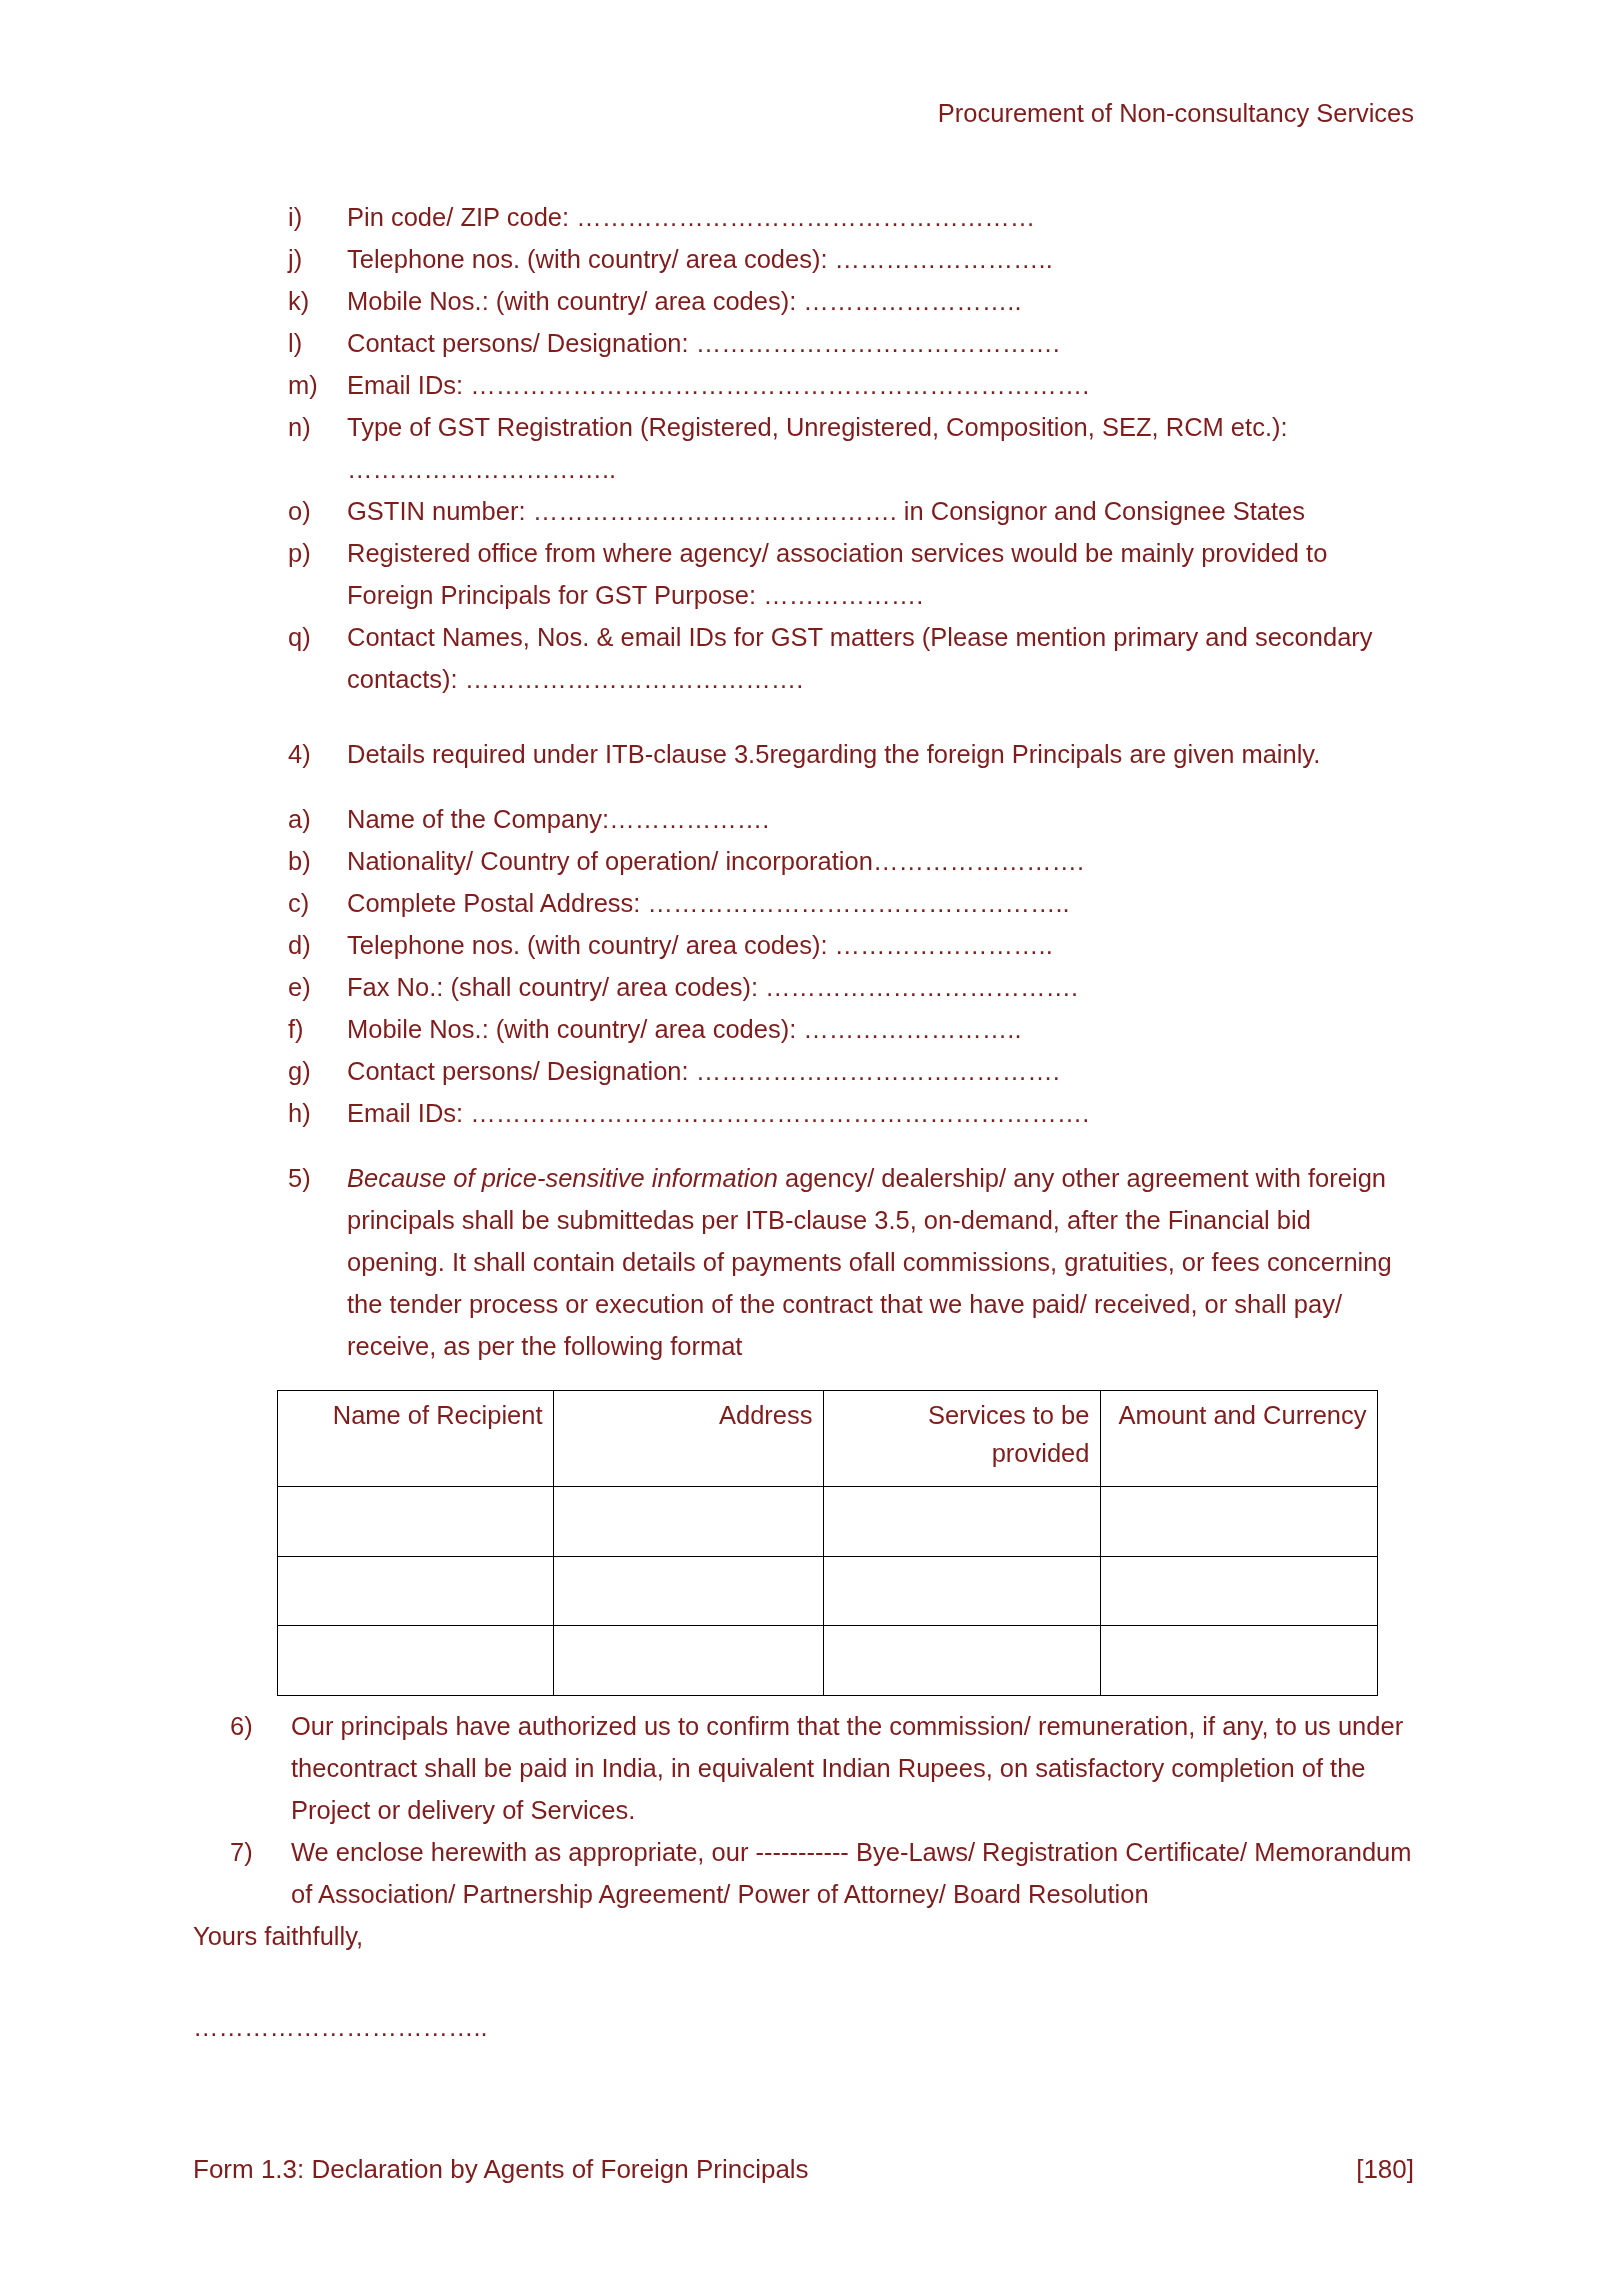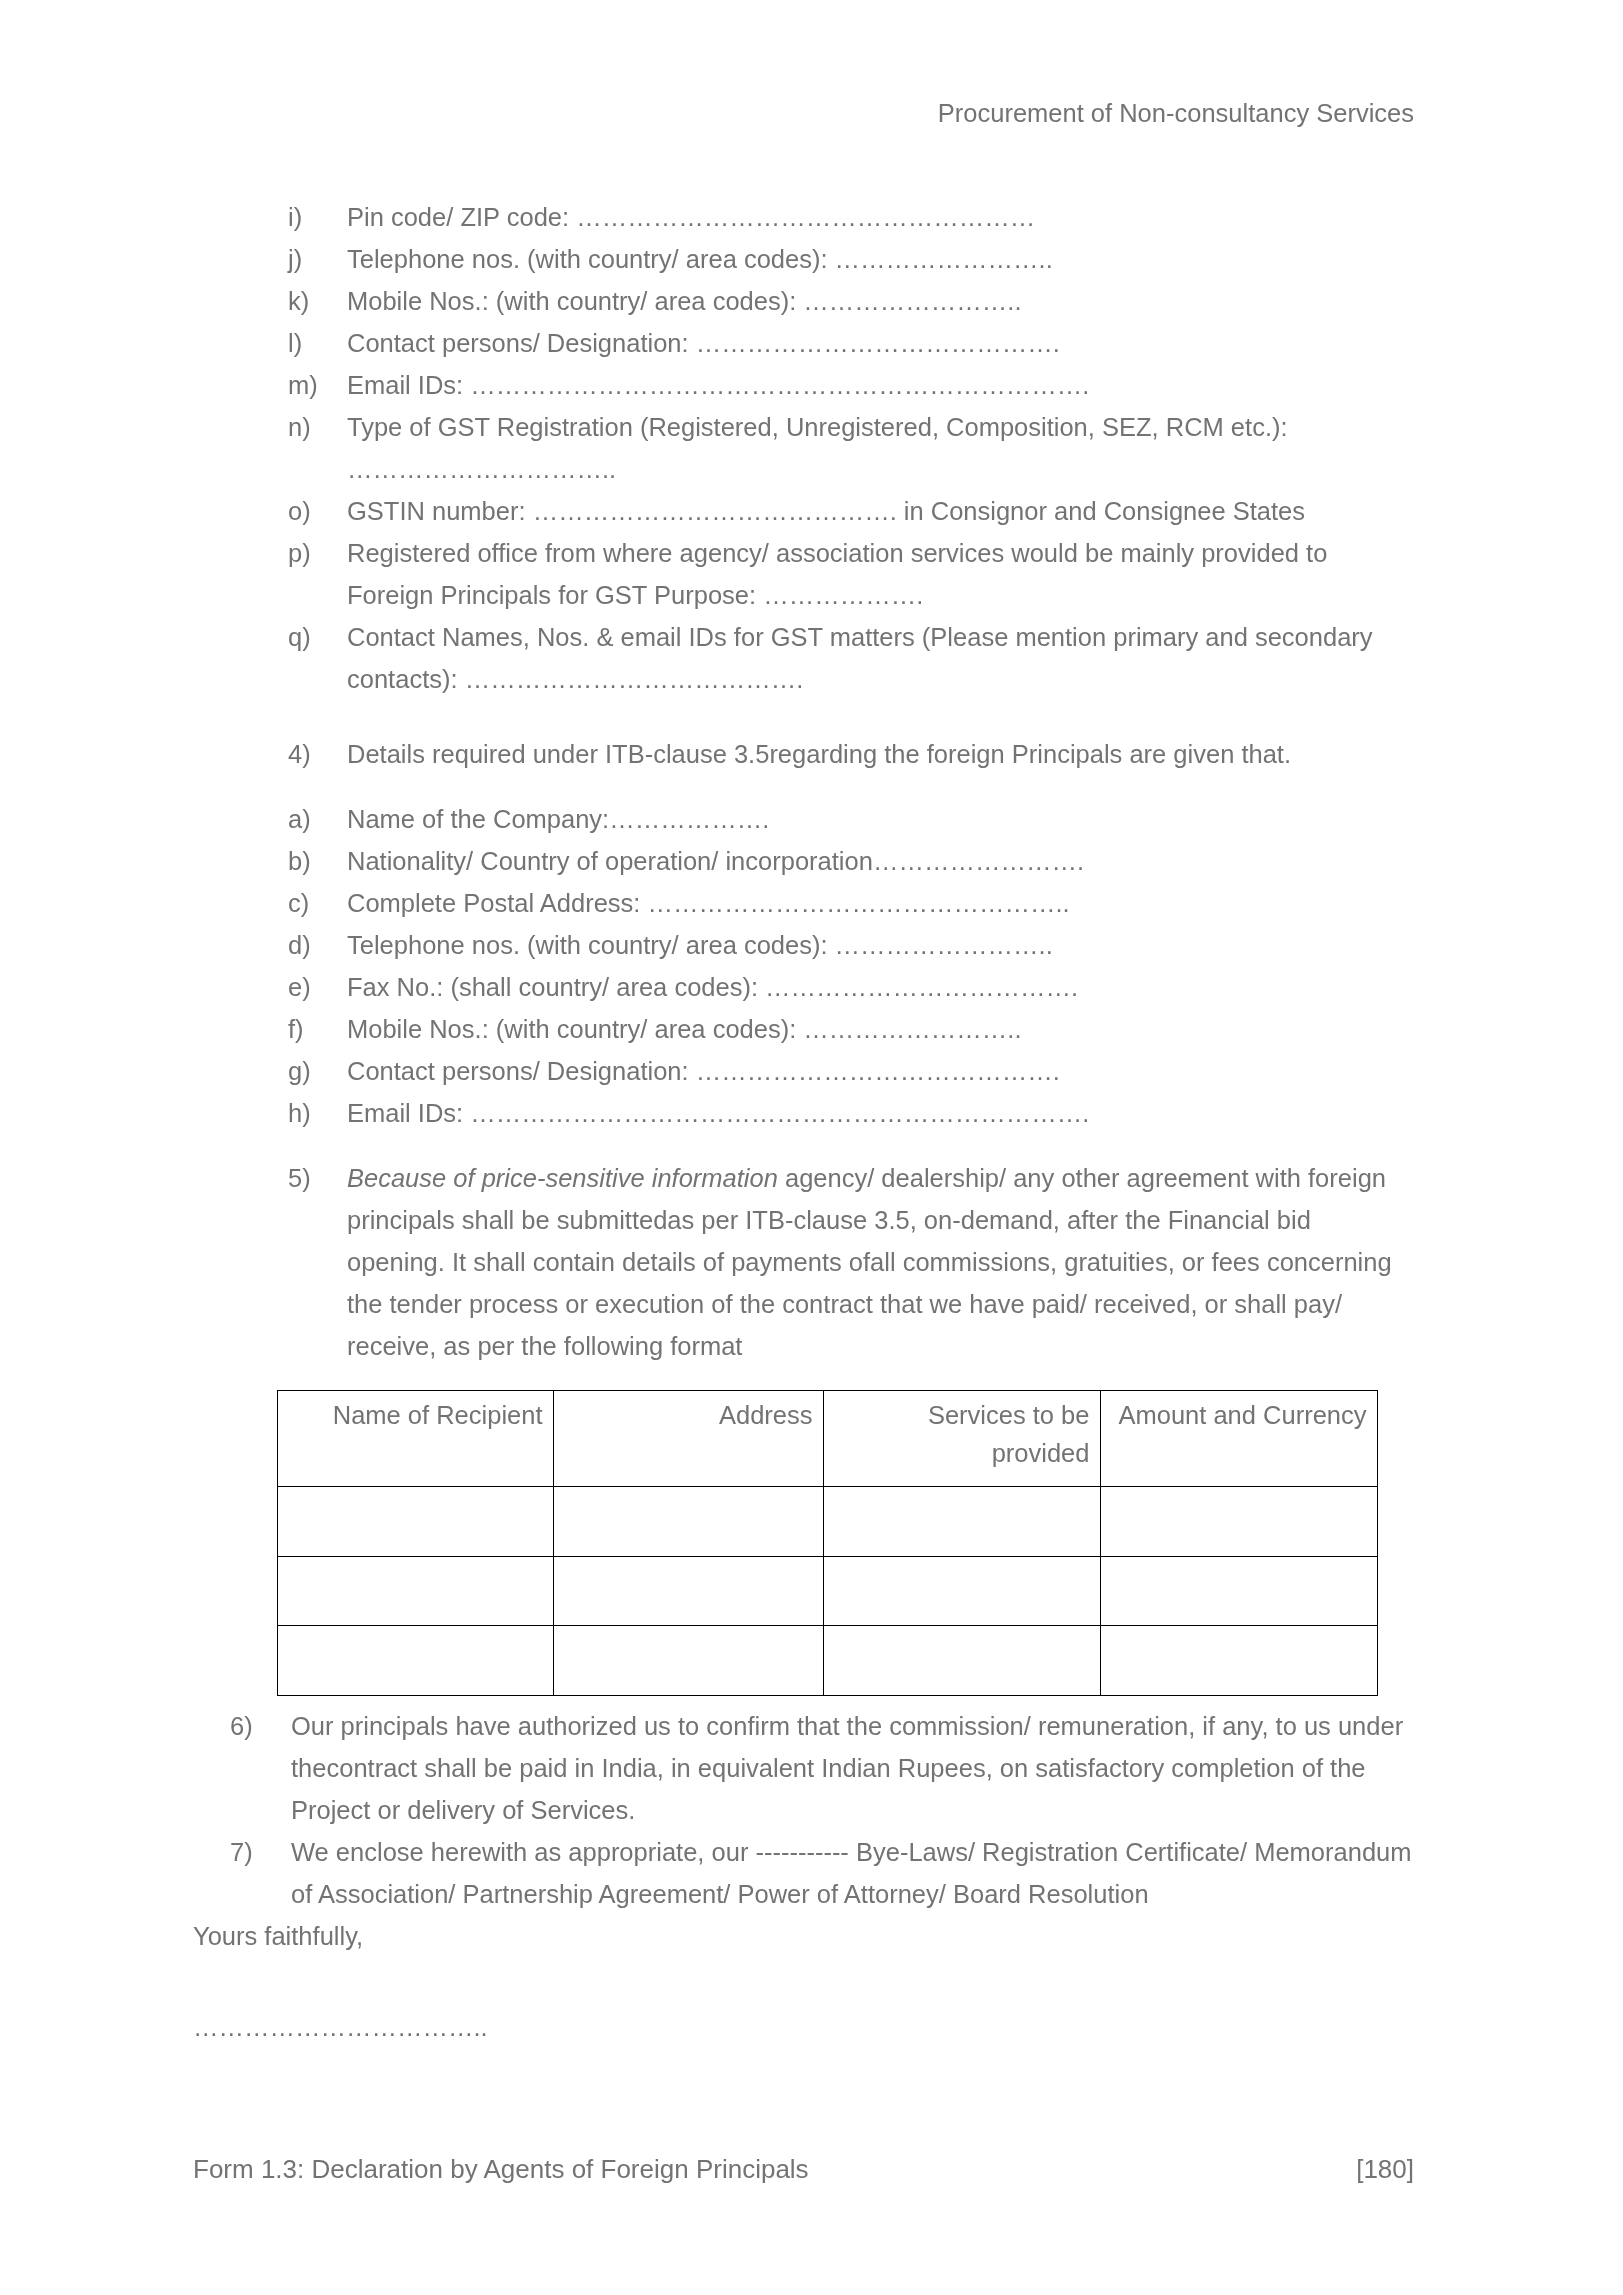--- a/index.html
+++ b/index.html
@@ -6,21 +6,21 @@
     margin: 0;
     padding: 0;
     background: #ffffff;
   }
   .page {
     position: relative;
     width: 1623px;
     height: 2295px;
     box-sizing: border-box;
     background: #ffffff;
-    color: #737373;
+    color: #7f1d1d;
     font-family: "Liberation Sans", sans-serif;
     font-size: 25.5px;
     line-height: 42px;
     padding: 92px 209px 0 193px;
     overflow: hidden;
   }
   .doc-header {
     text-align: right;
     margin-bottom: 62px;
   }
@@ -123,21 +123,21 @@
       <span class="li-text">Registered office from where agency/ association services would be mainly provided to Foreign Principals for GST Purpose: ……………….</span>
     </div>
     <div class="li indent-1">
       <span class="li-label">q)</span>
       <span class="li-text">Contact Names, Nos. &amp; email IDs for GST matters (Please mention primary and secondary contacts): ………………………………….</span>
     </div>
   </div>
 
   <div class="li indent-1 mt-50">
     <span class="li-label">4)</span>
-    <span class="li-text">Details required under ITB-clause 3.5regarding the foreign Principals are given that.</span>
+    <span class="li-text">Details required under ITB-clause 3.5regarding the foreign Principals are given mainly.</span>
   </div>
 
   <div class="mt-35">
     <div class="li indent-1">
       <span class="li-label">a)</span>
       <span class="li-text">Name of the Company:……………….</span>
     </div>
     <div class="li indent-1">
       <span class="li-label">b)</span>
       <span class="li-text">Nationality/ Country of operation/ incorporation…………………….</span>

